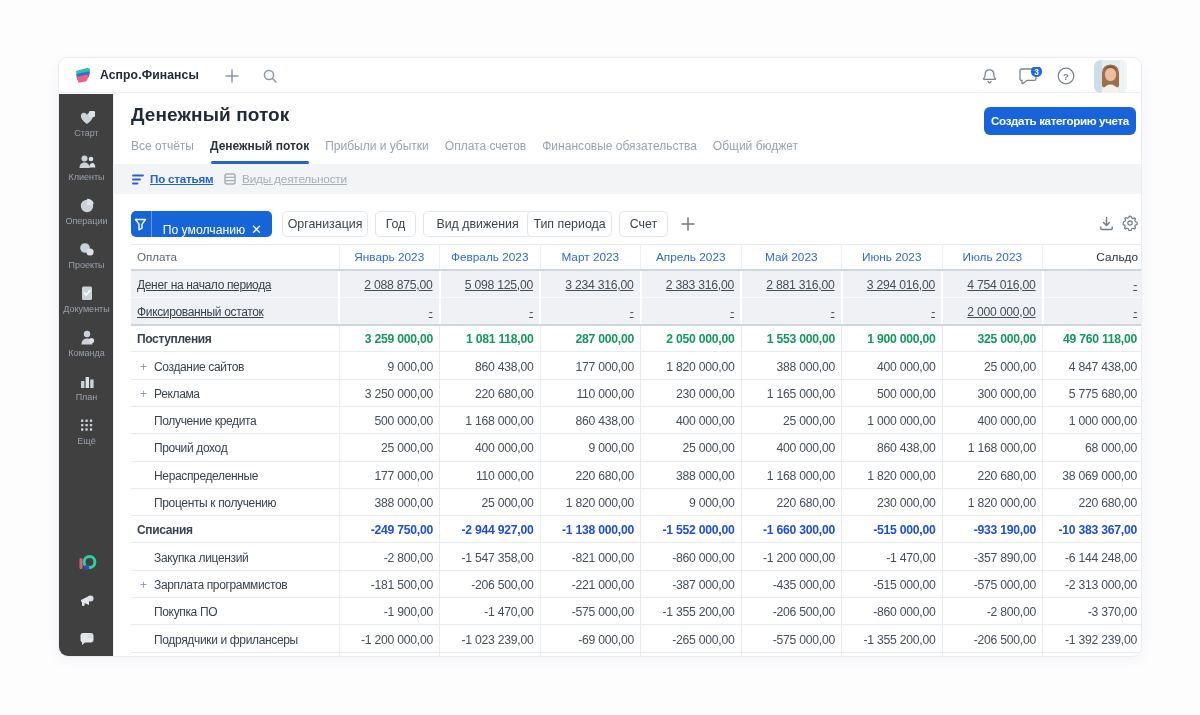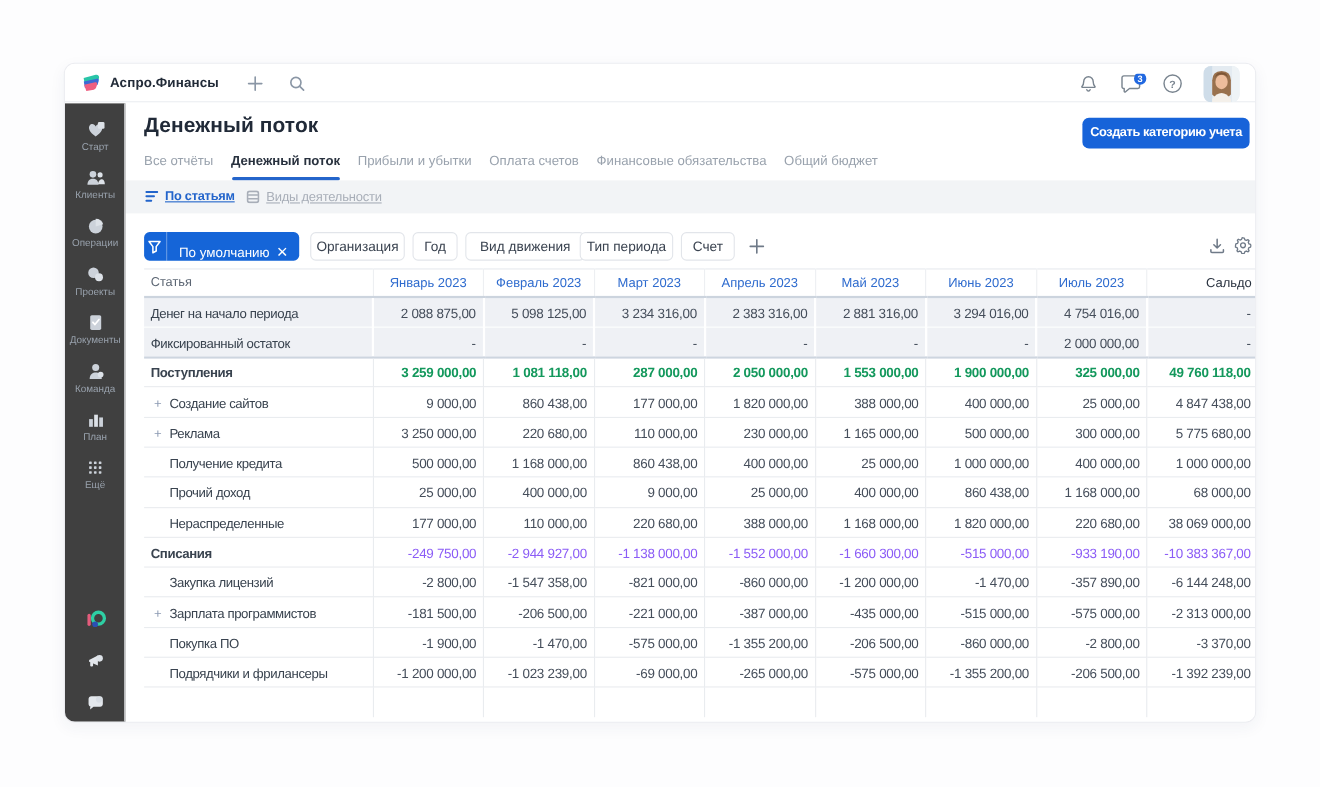--- a/index.html
+++ b/index.html
@@ -55,26 +55,26 @@
   font-size:12.2px; color:#454e5b; letter-spacing:-.25px; }
 .grid tbody tr { height:27.3px; }
 .grid tbody td.c-val { text-align:right; padding-right:6px; }
 .grid tbody td.c-lab { text-align:left; color:#39434f; font-size:12px; letter-spacing:-.35px; }
 .grid tbody td.lab-top { padding-left:6px; }
 .grid tbody td.lab-bold { padding-left:6px; font-weight:700; }
 .grid tbody td.lab-sub { padding-left:9px; }
 .plus { display:inline-block; width:14px; color:#8c9ab3; font-size:12px; }
 .plus-e { width:14px; }
 tr.r-gray { height:26.5px; }
-tr.r-gray td { background:#eff1f5; border-right:2px solid #fff; border-bottom:1px solid #f8fafb; }
+tr.r-gray td { background:#eff1f5; border-right:2px solid #fff; border-bottom:1px solid #f8fafb;text-decoration:underline; }
 tr.r-gray td:last-child { border-right:none; }
 tr.r-gray2 { height:23px; }
 tr.r-gray2 td { border-bottom:2px solid #cdd5df; }
 tr.r-green td.c-val { color:#13985c; font-weight:700; }
-tr.r-red td.c-val { color:#8b5cf6; font-weight:400; }
+tr.r-red td.c-val { color:#1d4ed8; font-weight:700; }
 tr.r-part { height:6px; }
 tr.r-part td { border-bottom:none; }
 </style></head>
 <body>
 <div class="card">
 
   <div class="topbar">
     <svg class="logo" viewBox="0 0 20 20">
 <path d="M3 6 L14 3 C16 2.6 17.5 4 17 6 L15.5 11 L4.5 13.5 Z" fill="#29c5a8"></path>
 <path d="M3.2 9 L15 6.5 C16.5 6.2 17 7.5 16.6 9 L15.6 12.3 L4.2 15 Z" fill="#3b6ad4"></path>
@@ -258,21 +258,21 @@
             <col style="width:100.5px">
             <col style="width:100.5px">
             <col style="width:100.5px">
             <col style="width:100.5px">
             <col style="width:100.5px">
             <col style="width:100.5px">
             <col>
           </colgroup>
           <thead>
             <tr>
-              <th class="h-st">Статья</th>
+              <th class="h-st">Оплата</th>
               <th class="h-m">Январь 2023</th>
               <th class="h-m">Февраль 2023</th>
               <th class="h-m">Март 2023</th>
               <th class="h-m">Апрель 2023</th>
               <th class="h-m">Май 2023</th>
               <th class="h-m">Июнь 2023</th>
               <th class="h-m">Июль 2023</th>
               <th class="h-s">Сальдо</th>
             </tr>
           </thead>
@@ -358,20 +358,31 @@
               <td class="c-lab lab-sub"><span class="plus plus-e"></span>Нераспределенные</td>
               <td class="c-val">177 000,00</td>
               <td class="c-val">110 000,00</td>
               <td class="c-val">220 680,00</td>
               <td class="c-val">388 000,00</td>
               <td class="c-val">1 168 000,00</td>
               <td class="c-val">1 820 000,00</td>
               <td class="c-val">220 680,00</td>
               <td class="c-val">38 069 000,00</td>
             </tr>
+            <tr class="r-norm">
+              <td class="c-lab lab-sub"><span class="plus plus-e"></span>Проценты к получению</td>
+              <td class="c-val">388 000,00</td>
+              <td class="c-val">25 000,00</td>
+              <td class="c-val">1 820 000,00</td>
+              <td class="c-val">9 000,00</td>
+              <td class="c-val">220 680,00</td>
+              <td class="c-val">230 000,00</td>
+              <td class="c-val">1 820 000,00</td>
+              <td class="c-val">220 680,00</td>
+            </tr>
             <tr class="r-red">
               <td class="c-lab lab-bold">Списания</td>
               <td class="c-val">-249 750,00</td>
               <td class="c-val">-2 944 927,00</td>
               <td class="c-val">-1 138 000,00</td>
               <td class="c-val">-1 552 000,00</td>
               <td class="c-val">-1 660 300,00</td>
               <td class="c-val">-515 000,00</td>
               <td class="c-val">-933 190,00</td>
               <td class="c-val">-10 383 367,00</td>

